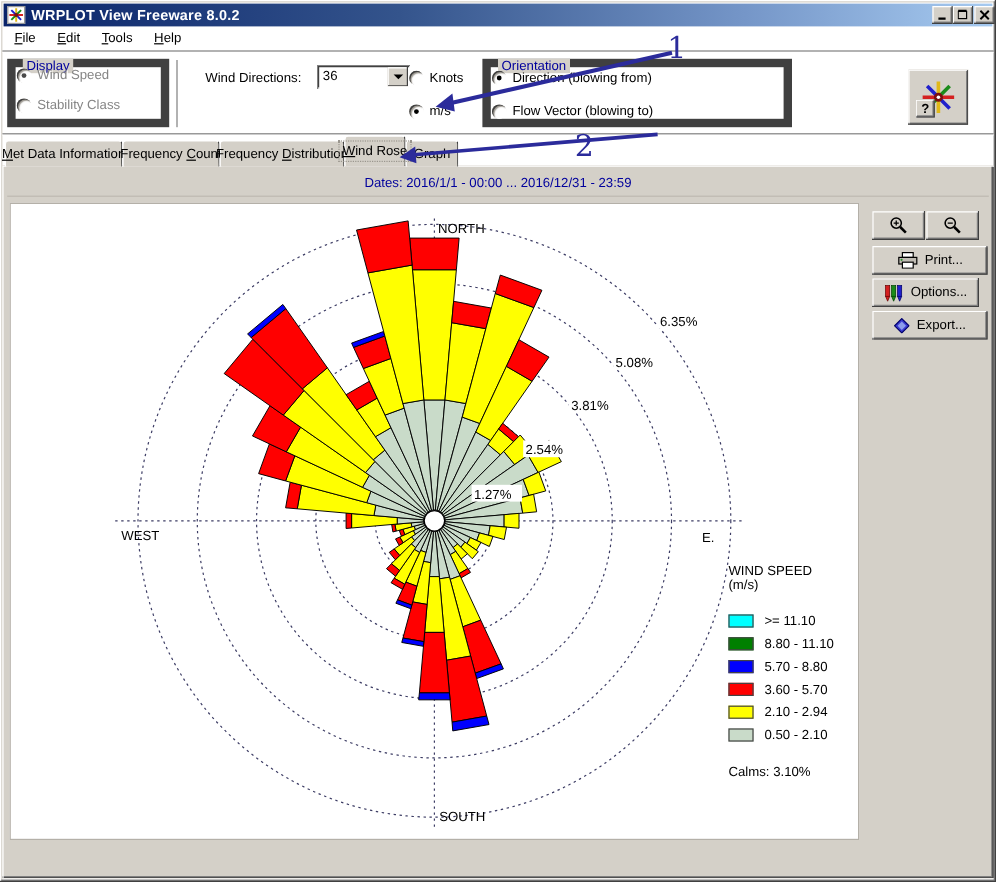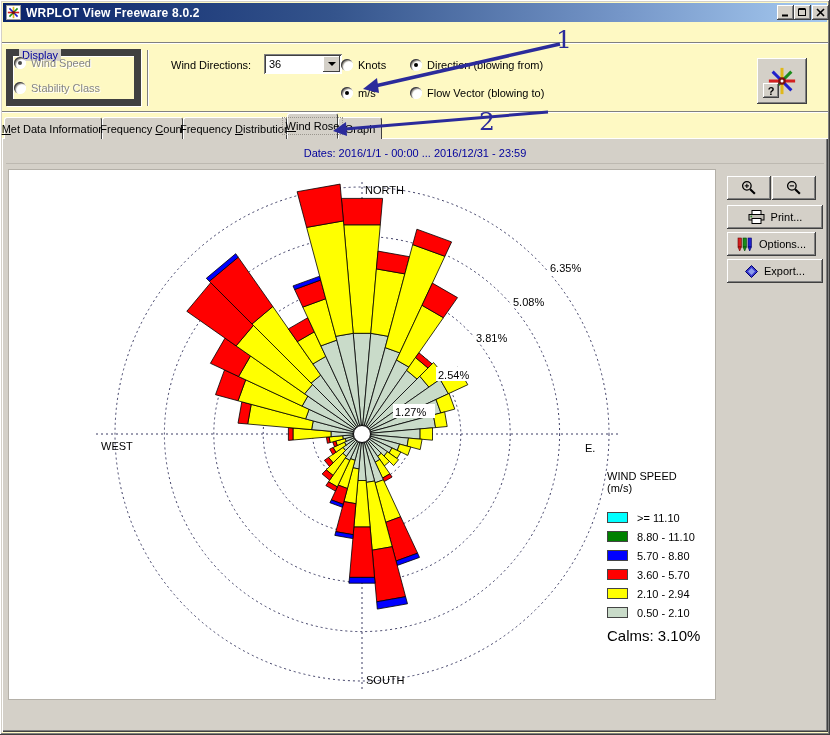--- a/index.html
+++ b/index.html
@@ -1,18 +1,18 @@
 <!DOCTYPE html>
 <html><head>
 <meta charset="utf-8">
 <style>
   html,body{margin:0;padding:0;background:#808080;}
   *{box-sizing:border-box;}
   #window{
-    position:relative;width:830px;height:735px;background:#fef9c3;
+    position:relative;width:830px;height:735px;background:#ffffff;
     font-family:"Liberation Sans",sans-serif;font-size:11px;color:#000;
     box-shadow:inset -1px -1px 0 #404040,inset 1px 1px 0 #fff,inset -2px -2px 0 #808080,inset 2px 2px 0 #d4d0c8;
     overflow:hidden;
   }
   
   .titlebar{position:absolute;left:3px;top:3px;right:3px;height:19px;
     background:linear-gradient(to right,#0a246a 0%,#34548c 40%,#7596c8 75%,#a6caf0 100%);
     display:flex;align-items:center;padding-left:3px;}
   .app-icon{width:15px;height:15px;background:#fff;border:1px solid #9a9a9a;display:flex;align-items:center;justify-content:center;}
   .title-text{color:#fff;font-weight:bold;font-size:12px;margin-left:5px;letter-spacing:.2px;white-space:nowrap;}
@@ -60,21 +60,21 @@
   #rose-svg{position:absolute;left:0;top:0;width:706px;height:529px;}
   .dash{fill:none;stroke:#3c3c64;stroke-width:1;stroke-dasharray:2 3;}
   .plot-label{font-family:"Liberation Sans",sans-serif;font-size:11px;fill:#000;}
   
   .legend{position:absolute;left:598px;top:300px;width:106px;}
   .legend-title{font-size:11px;}
   .legend-sub{font-size:11px;margin-bottom:14px;}
   .legend-row{display:flex;align-items:center;height:19px;}
   .legend-swatch{width:21px;height:11px;border:1px solid #444;flex:0 0 auto;}
   .legend-label{font-size:11px;margin-left:9px;white-space:nowrap;}
-  .legend-calms{font-size:15px;margin-top:5px;white-space:nowrap;}
+  .legend-calms{font-size:11px;margin-top:16px;white-space:nowrap;}
   
   .side-btn{font-size:11px;}
   
   #overlay{position:absolute;left:0;top:0;width:830px;height:735px;pointer-events:none;z-index:20;}
   .annot-digit{font-family:"DejaVu Serif",serif;font-size:25px;fill:#2b2b9b;}
   u{text-decoration:underline;}
 </style>
 </head>
 <body>
 
@@ -109,20 +109,26 @@
         <line x1="0.5" y1="1" x2="7.5" y2="1" stroke="#000" stroke-width="2"></line>
       </svg>
   </div>
   <div class="win-btn" style="left:812px;">
     <svg width="9" height="9" viewBox="0 0 9 9">
         <line x1="1" y1="1" x2="8" y2="8" stroke="#000" stroke-width="1.6"></line>
         <line x1="8" y1="1" x2="1" y2="8" stroke="#000" stroke-width="1.6"></line>
       </svg>
   </div>
 
+  <div class="menubar">
+    <span class="menu-item"><u>F</u>ile</span>
+    <span class="menu-item"><u>E</u>dit</span>
+    <span class="menu-item"><u>T</u>ools</span>
+    <span class="menu-item"><u>H</u>elp</span>
+  </div>
 
   <div class="toolbar"></div>
 
   <div class="group" style="left:6px;top:49px;width:135px;height:57px;">
     <span class="group-caption">Display</span>
   </div>
   <div class="radio-row" style="left:14px;top:57px;">
     <span class="radio checked disabled"></span>
     <span class="dis">Wind Speed</span>
   </div>
@@ -143,20 +149,23 @@
 
   <div class="radio-row" style="left:341px;top:59px;">
     <span class="radio"></span>
     <span>Knots</span>
   </div>
   <div class="radio-row" style="left:341px;top:87px;">
     <span class="radio checked"></span>
     <span>m/s</span>
   </div>
 
+  <div class="group" style="left:402px;top:49px;width:258px;height:57px;">
+    <span class="group-caption">Orientation</span>
+  </div>
   <div class="radio-row" style="left:410px;top:59px;">
     <span class="radio checked"></span>
     <span>Direction (blowing from)</span>
   </div>
   <div class="radio-row" style="left:410px;top:87px;">
     <span class="radio"></span>
     <span>Flow Vector (blowing to)</span>
   </div>
 
   <div class="btn" style="left:757px;top:58px;width:50px;height:46px;">

